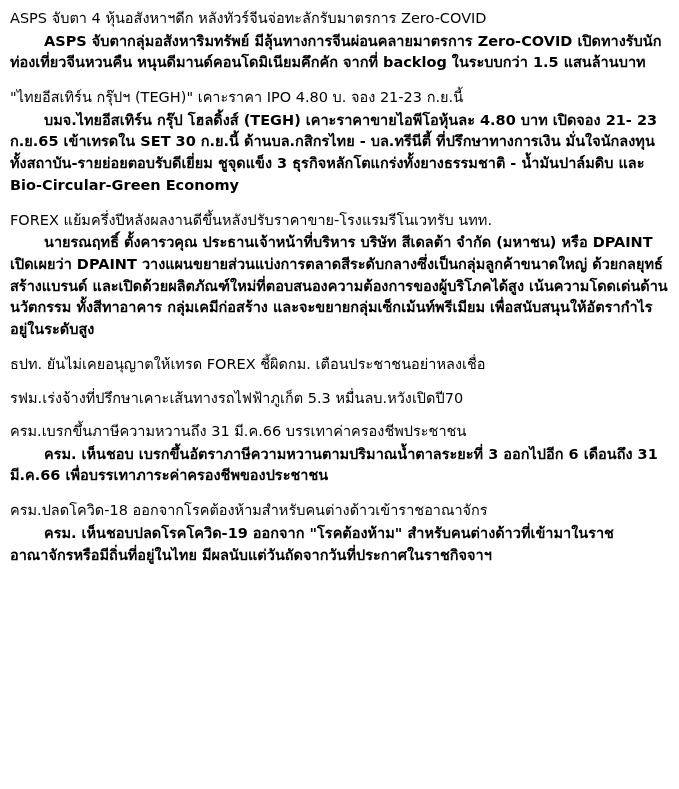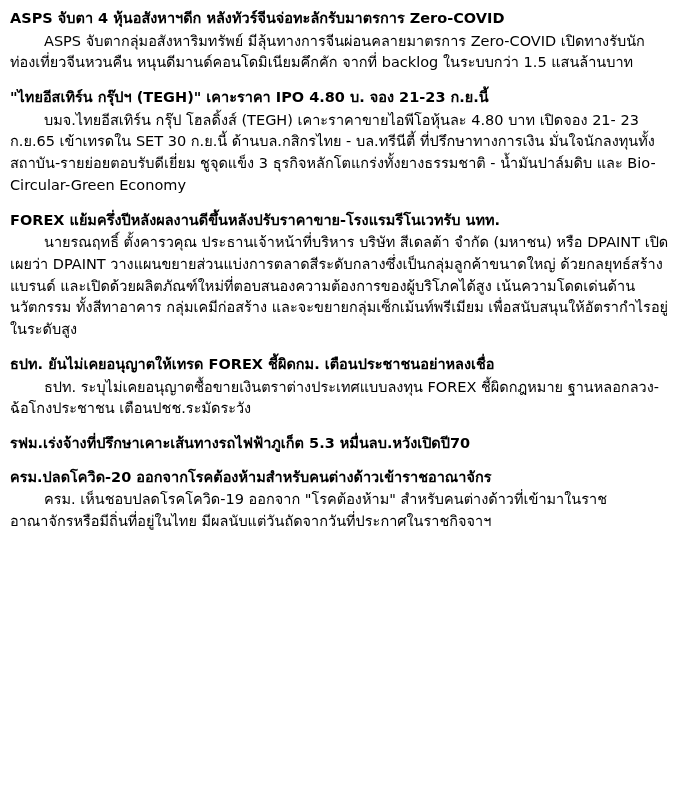--- a/index.html
+++ b/index.html
@@ -17,28 +17,28 @@
   .page {
     padding: 8px 10px 0 10px;
     box-sizing: border-box;
     width: 679px;
   }
   .article {
     margin-bottom: 13px;
   }
   .headline {
     font-size: 14.5px;
-    font-weight: bold;
+    font-weight: normal;
     line-height: 1.42;
     margin: 0 0 2px 0;
     letter-spacing: 0px;
   }
   .body-text {
     font-size: 14.5px;
-    font-weight: normal;
+    font-weight: bold;
     line-height: 1.5;
     margin: 0;
     text-indent: 34px;
     text-align: left;
   }
 </style>
 </head>
 <body>
 
 <div class="page">
@@ -53,27 +53,30 @@
     <div class="body-text">บมจ.ไทยอีสเทิร์น กรุ๊ป โฮลดิ้งส์ (TEGH) เคาะราคาขายไอพีโอหุ้นละ 4.80 บาท เปิดจอง 21- 23 ก.ย.65 เข้าเทรดใน SET 30 ก.ย.นี้ ด้านบล.กสิกรไทย - บล.ทรีนีตี้ ที่ปรึกษาทางการเงิน มั่นใจนักลงทุนทั้งสถาบัน-รายย่อยตอบรับดีเยี่ยม ชูจุดแข็ง 3 ธุรกิจหลักโตแกร่งทั้งยางธรรมชาติ - น้ำมันปาล์มดิบ และ Bio-Circular-Green Economy</div>
   </div>
 
   <div class="article">
     <div class="headline">FOREX แย้มครึ่งปีหลังผลงานดีขึ้นหลังปรับราคาขาย-โรงแรมรีโนเวทรับ นทท.</div>
     <div class="body-text">นายรณฤทธิ์ ตั้งคารวคุณ ประธานเจ้าหน้าที่บริหาร บริษัท สีเดลต้า จำกัด (มหาชน) หรือ DPAINT เปิดเผยว่า DPAINT วางแผนขยายส่วนแบ่งการตลาดสีระดับกลางซึ่งเป็นกลุ่มลูกค้าขนาดใหญ่ ด้วยกลยุทธ์สร้างแบรนด์ และเปิดด้วยผลิตภัณฑ์ใหม่ที่ตอบสนองความต้องการของผู้บริโภคได้สูง เน้นความโดดเด่นด้านนวัตกรรม ทั้งสีทาอาคาร กลุ่มเคมีก่อสร้าง และจะขยายกลุ่มเซ็กเม้นท์พรีเมียม เพื่อสนับสนุนให้อัตรากำไรอยู่ในระดับสูง</div>
   </div>
 
   <div class="article">
     <div class="headline">ธปท. ยันไม่เคยอนุญาตให้เทรด FOREX ชี้ผิดกม. เตือนประชาชนอย่าหลงเชื่อ</div>
-    <div class="body-text">ธปท. ระบุไม่เคยอนุญาตซื้อขายเงินตราต่างประเทศแบบลงทุน FOREX ชี้ผิดกฎหมาย ฐานหลอกลวง-ฉ้อโกงประชาชน เตือนปชช.ระมัดระวัง</div>
   </div>
 
   <div class="article">
     <div class="headline">รฟม.เร่งจ้างที่ปรึกษาเคาะเส้นทางรถไฟฟ้าภูเก็ต 5.3 หมื่นลบ.หวังเปิดปี70</div>
   </div>
 
+  <div class="article">
+    <div class="headline">ครม.เบรกขึ้นภาษีความหวานถึง 31 มี.ค.66 บรรเทาค่าครองชีพประชาชน</div>
+    <div class="body-text">ครม. เห็นชอบ เบรกขึ้นอัตราภาษีความหวานตามปริมาณน้ำตาลระยะที่ 3 ออกไปอีก 6 เดือนถึง 31 มี.ค.66 เพื่อบรรเทาภาระค่าครองชีพของประชาชน</div>
+  </div>
 
 
   <div class="article">
-    <div class="headline">ครม.ปลดโควิด-20 ออกจากโรคต้องห้ามสำหรับคนต่างด้าวเข้าราชอาณาจักร</div>
+    <div class="headline">ครม.ปลดโควิด-18 ออกจากโรคต้องห้ามสำหรับคนต่างด้าวเข้าราชอาณาจักร</div>
     <div class="body-text">ครม. เห็นชอบปลดโรคโควิด-19 ออกจาก "โรคต้องห้าม" สำหรับคนต่างด้าวที่เข้ามาในราชอาณาจักรหรือมีถิ่นที่อยู่ในไทย มีผลนับแต่วันถัดจากวันที่ประกาศในราชกิจจาฯ</div>
   </div>
 
 </div>
 
 </body></html>

